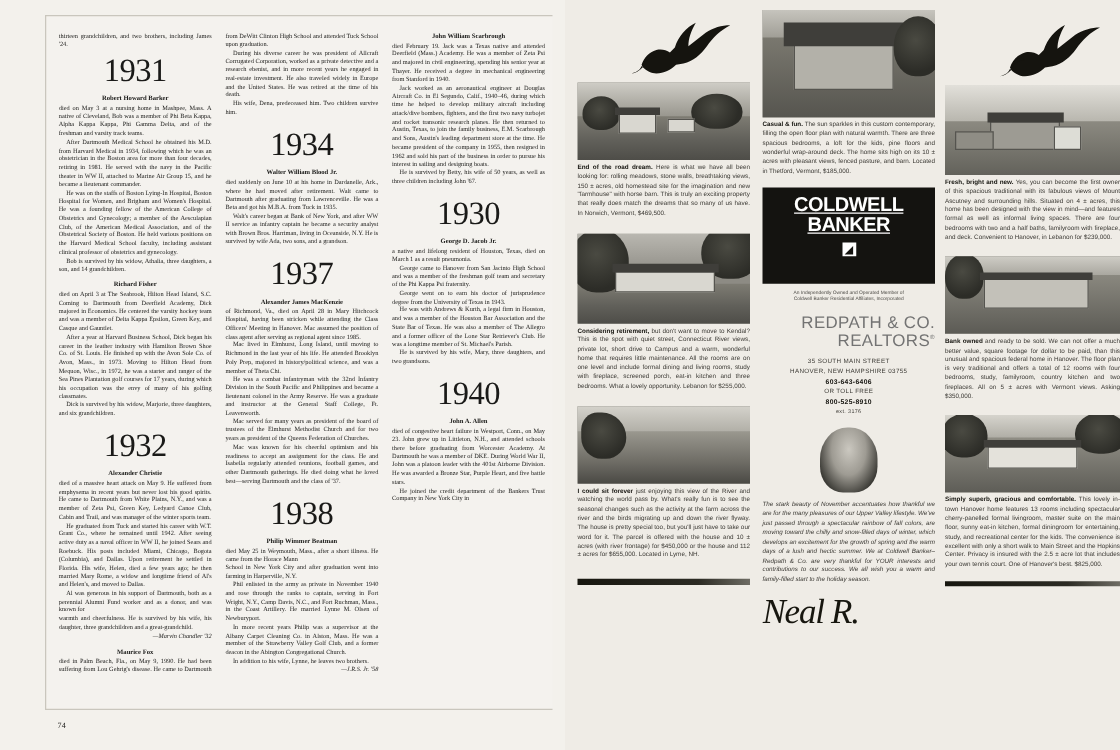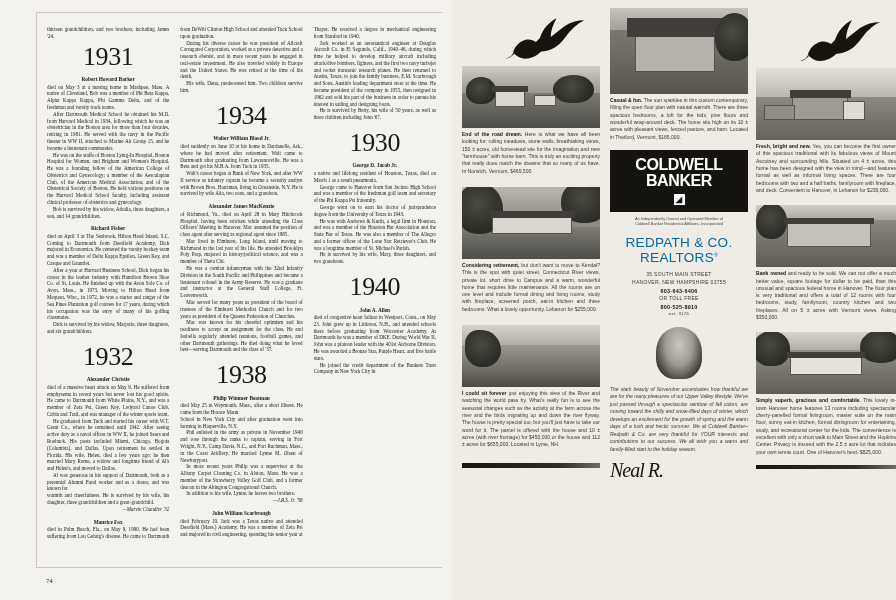--- a/index.html
+++ b/index.html
@@ -169,22 +169,23 @@
     height: 52px;
     display: block;
     margin: 6px 0 2px 0;
   }
 
   
   .cb-logo {
     background: #141310;
     color: #ffffff;
     text-align: center;
-    padding: 7px 4px 7px 4px;
+    padding: 7px 4px 22px 4px;
     margin-top: 9px;
+    text-decoration: underline;
   }
   .cb-logo .l1 {
     font-family: "Liberation Sans", sans-serif;
     font-weight: bold;
     font-size: 16px;
     letter-spacing: -0.4px;
     line-height: 1.0;
   }
   .cb-logo .l2 {
     font-family: "Liberation Sans", sans-serif;
@@ -213,24 +214,24 @@
     font-family: "Liberation Sans", sans-serif;
     font-size: 3.9px;
     line-height: 1.45;
     text-align: center;
     color: #4a4843;
     margin-top: 4px;
   }
   .firm {
     font-family: "Liberation Sans", sans-serif;
     font-size: 13.5px;
-    text-align: center;
+    text-align: right;
     line-height: 1.12;
     letter-spacing: 0.3px;
-    color: #0369a1;
+    color: #737373;
     margin-top: 8px;
   }
   .firm sup { font-size: 5px; vertical-align: super; }
   .addr {
     font-family: "Liberation Sans", sans-serif;
     font-size: 5.0px;
     text-align: center;
     line-height: 1.55;
     color: #3a3833;
     margin-top: 6px;
@@ -250,21 +251,21 @@
     font-family: "Liberation Sans", sans-serif;
     font-size: 5.0px;
     line-height: 1.5;
     text-align: justify;
     font-style: italic;
     color: #3a3833;
     margin-top: 7px;
   }
   .signature {
     font-family: "Liberation Serif", serif;
-    font-size: 20px;
+    font-size: 28px;
     font-style: italic;
     color: #17160f;
     margin-top: 6px;
     text-align: left;
     letter-spacing: -1px;
     white-space: nowrap;
     overflow: hidden;
   }
   .rule {
     height: 5px;
@@ -299,20 +300,21 @@
         <p class="noind">warmth and cheerfulness. He is survived by his wife, his daughter, three grandchildren and a great-grandchild.</p>
         <p class="sig">—Marvin Chandler '32</p>
         <div class="name">Maurice Fox</div>
         <p class="noind">died in Palm Beach, Fla., on May 9, 1990. He had been suffering from Lou Gehrig's disease. He came to Dartmouth from DeWitt Clinton High School and attended Tuck School upon graduation.</p>
         <p>During his diverse career he was president of Allcraft Corrugated Corporation, worked as a private detective and a research ebenist, and in more recent years he engaged in real-estate investment. He also traveled widely in Europe and the United States. He was retired at the time of his death.</p>
         <p>His wife, Dena, predeceased him. Two children survive him.</p>
         <div class="year">1934</div>
         <div class="name">Walter William Blood Jr.</div>
         <p class="noind">died suddenly on June 10 at his home in Dardanelle, Ark., where he had moved after retirement. Walt came to Dartmouth after graduating from Lawrenceville. He was a Beta and got his M.B.A. from Tuck in 1935.</p>
         <p>Walt's career began at Bank of New York, and after WW II service as infantry captain he became a security analyst with Brown Bros. Harriman, living in Oceanside, N.Y. He is survived by wife Ada, two sons, and a grandson.</p>
+        <div class="year">1937</div>
         <div class="name">Alexander James MacKenzie</div>
         <p class="noind">of Richmond, Va., died on April 28 in Mary Hitchcock Hospital, having been stricken while attending the Class Officers' Meeting in Hanover. Mac assumed the position of class agent after serving as regional agent since 1985.</p>
         <p>Mac lived in Elmhurst, Long Island, until moving to Richmond in the last year of his life. He attended Brooklyn Poly Prep, majored in history/political science, and was a member of Theta Chi.</p>
         <p>He was a combat infantryman with the 32nd Infantry Division in the South Pacific and Philippines and became a lieutenant colonel in the Army Reserve. He was a graduate and instructor at the General Staff College, Ft. Leavenworth.</p>
         <p>Mac served for many years as president of the board of trustees of the Elmhurst Methodist Church and for two years as president of the Queens Federation of Churches.</p>
         <p>Mac was known for his cheerful optimism and his readiness to accept an assignment for the class. He and Isabella regularly attended reunions, football games, and other Dartmouth gatherings. He died doing what he loved best—serving Dartmouth and the class of '37.</p>
         <div class="year">1938</div>
         <div class="name">Philip Wimmer Beatman</div>
         <p class="noind">died May 25 in Weymouth, Mass., after a short illness. He came from the Horace Mann</p>
         <p class="noind">School in New York City and after graduation went into farming in Harperville, N.Y.</p>

